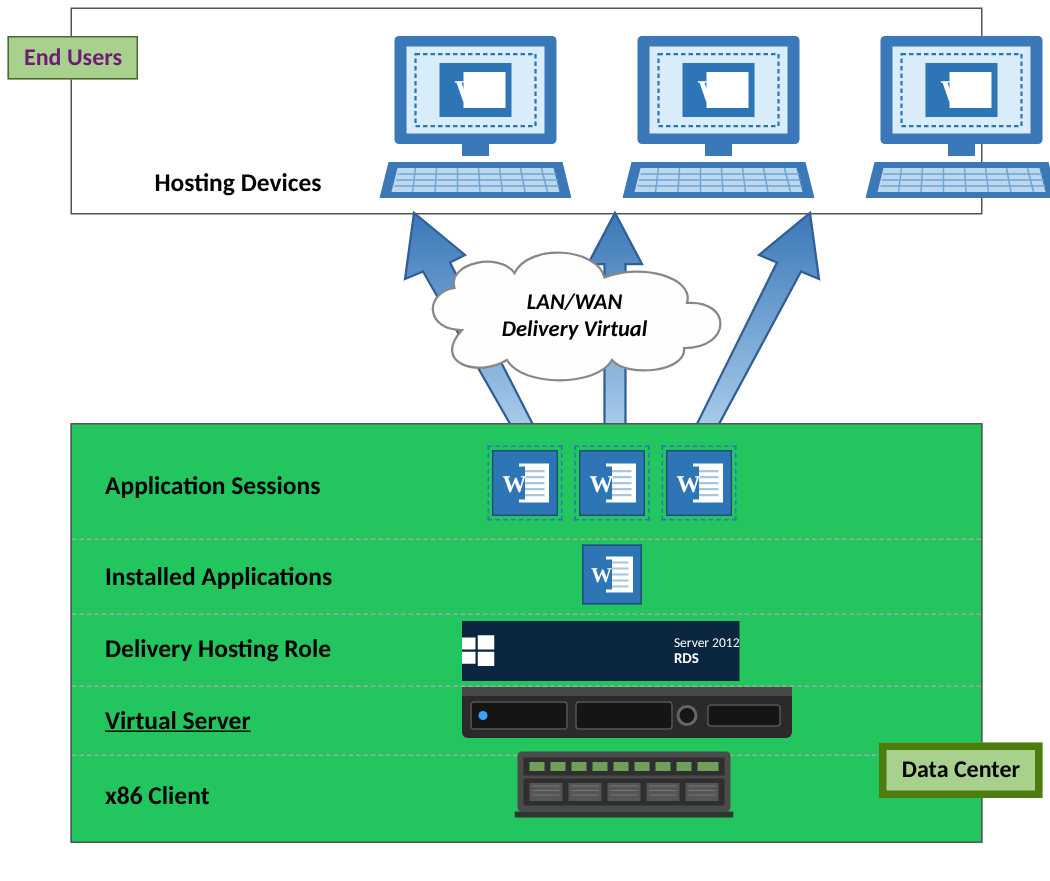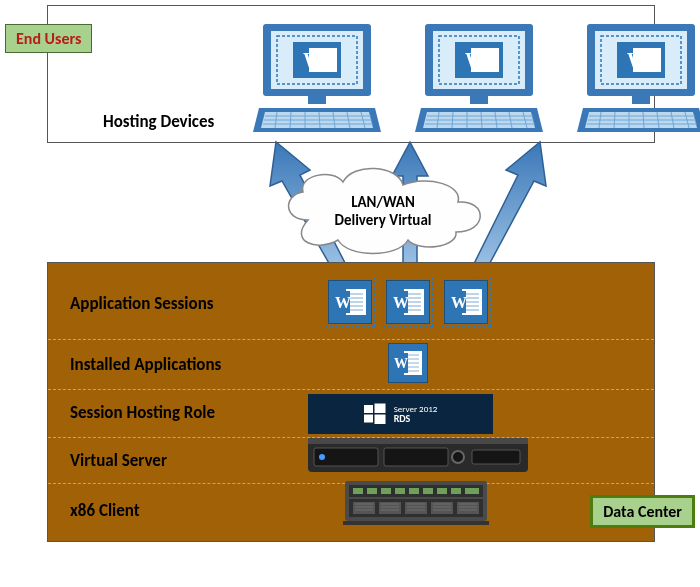--- a/index.html
+++ b/index.html
@@ -22,21 +22,21 @@
     background: #fff;
   }
   .end-users-label {
     position: absolute;
     left: 5px; top: 24px;
     background: #a9d18e;
     border: 1px solid #4a6a32;
     padding: 4px 10px;
     font-weight: 700;
     font-size: 16px;
-    color: #b91c1c;
+    color: #701a75;
     z-index: 5;
   }
   .client-devices-label {
     position: absolute;
     left: 55px; top: 105px;
     font-weight: 700;
     font-size: 17px;
   }
   .monitors {
     position: absolute;
@@ -49,46 +49,46 @@
   
   .cloud-group {
     position: absolute;
     left: 278px; top: 175px;
     width: 210px; height: 80px;
     text-align: center;
     z-index: 4;
   }
   .cloud-label {
     position: absolute; top: 18px; left: 0; right: 0;
-    font-weight: 700; font-size: 15px; line-height: 1.2;
+    font-weight: 700; font-size: 15px; line-height: 1.2; font-style: italic;
   }
 
   
   .arrows-layer {
     position: absolute;
     left: 0; top: 0;
     width: 700px; height: 587px;
     z-index: 2;
     pointer-events: none;
   }
 
   
   .bottom-box {
     position: absolute;
-    left: 47px; top: 262px;
+    left: 47px; top: 282px;
     width: 608px; height: 280px;
     border: 1.5px solid #555;
-    background: #a16207;
+    background: #22c55e;
     z-index: 3;
   }
   .dc-label {
     position: absolute;
     right: 5px; top: 495px;
     background: #a9d18e;
-    border: 3px solid #4d7c0f;
+    border: 5px solid #4d7c0f;
     padding: 4px 10px;
     font-weight: 700;
     font-size: 16px;
     z-index: 6;
   }
 
   .layer-row {
     position: absolute;
     left: 0; right: 0;
     border-top: 1.5px dashed #a8a8a8;
@@ -111,21 +111,21 @@
     display: flex; align-items: center; justify-content: center;
   }
 
   
   .rds-box {
     position: absolute;
     left: 260px; top: 0px;
     width: 185px; height: 40px;
     background: #0a2540;
     color: #fff;
-    display: flex; align-items: center; justify-content: center;
+    display: flex; align-items: center; justify-content: space-between;
     gap: 8px;
   }
   .rds-text { font-size: 12px; line-height: 1.1; text-align: left; }
   .rds-text .big { font-weight: 700; font-size: 10px; }
 
   
   .virtual-rack {
     position: absolute;
     left: 260px; top: -2px;
     width: 220px; height: 40px;
@@ -337,37 +337,37 @@
                 <line x1="15" y1="22" x2="27" y2="22"></line>
               </g>
               <rect x="0" y="4" width="16" height="20" fill="#2e75b6"></rect>
               <text x="2" y="19" font-family="Georgia,serif" font-weight="700" font-size="14" fill="#fff">W</text>
             </svg>
         </div>
       </div>
     </div>
 
     <div class="layer-row" style="top:126px; height:48px;">
-      <div class="layer-label" style="top:12px;">Session Hosting Role</div>
+      <div class="layer-label" style="top:12px;">Delivery Hosting Role</div>
       <div class="rds-box" style="top:4px;">
         <svg width="22" height="22" viewBox="0 0 22 22">
           <rect x="0" y="2" width="9" height="8" fill="#fff"></rect>
           <rect x="10.5" y="0.5" width="11" height="9.5" fill="#fff"></rect>
           <rect x="0" y="11.5" width="9" height="8" fill="#fff"></rect>
           <rect x="10.5" y="11.5" width="11" height="9.5" fill="#fff"></rect>
         </svg>
         <div class="rds-text">
           <div style="font-size:9px;">Server 2012</div>
           <div class="big">RDS</div>
         </div>
       </div>
     </div>
 
     <div class="layer-row" style="top:174px; height:46px;">
-      <div class="layer-label" style="top:12px;">Virtual Server</div>
+      <div class="layer-label" style="top:12px;text-decoration:underline;">Virtual Server</div>
       <div class="virtual-rack">
         <svg width="220" height="40" viewBox="0 0 220 40">
           <rect x="0" y="2" width="220" height="34" rx="4" fill="#2a2a2a"></rect>
           <rect x="0" y="2" width="220" height="6" fill="#484848"></rect>
           <rect x="6" y="12" width="64" height="18" rx="2" fill="#151515" stroke="#555"></rect>
           <circle cx="14" cy="21" r="3" fill="#3fa0ff"></circle>
           <rect x="76" y="12" width="64" height="18" rx="2" fill="#151515" stroke="#555"></rect>
           <circle cx="150" cy="21" r="6" fill="#151515" stroke="#666" stroke-width="2"></circle>
           <rect x="164" y="14" width="48" height="14" rx="2" fill="#151515" stroke="#555"></rect>
         </svg>

